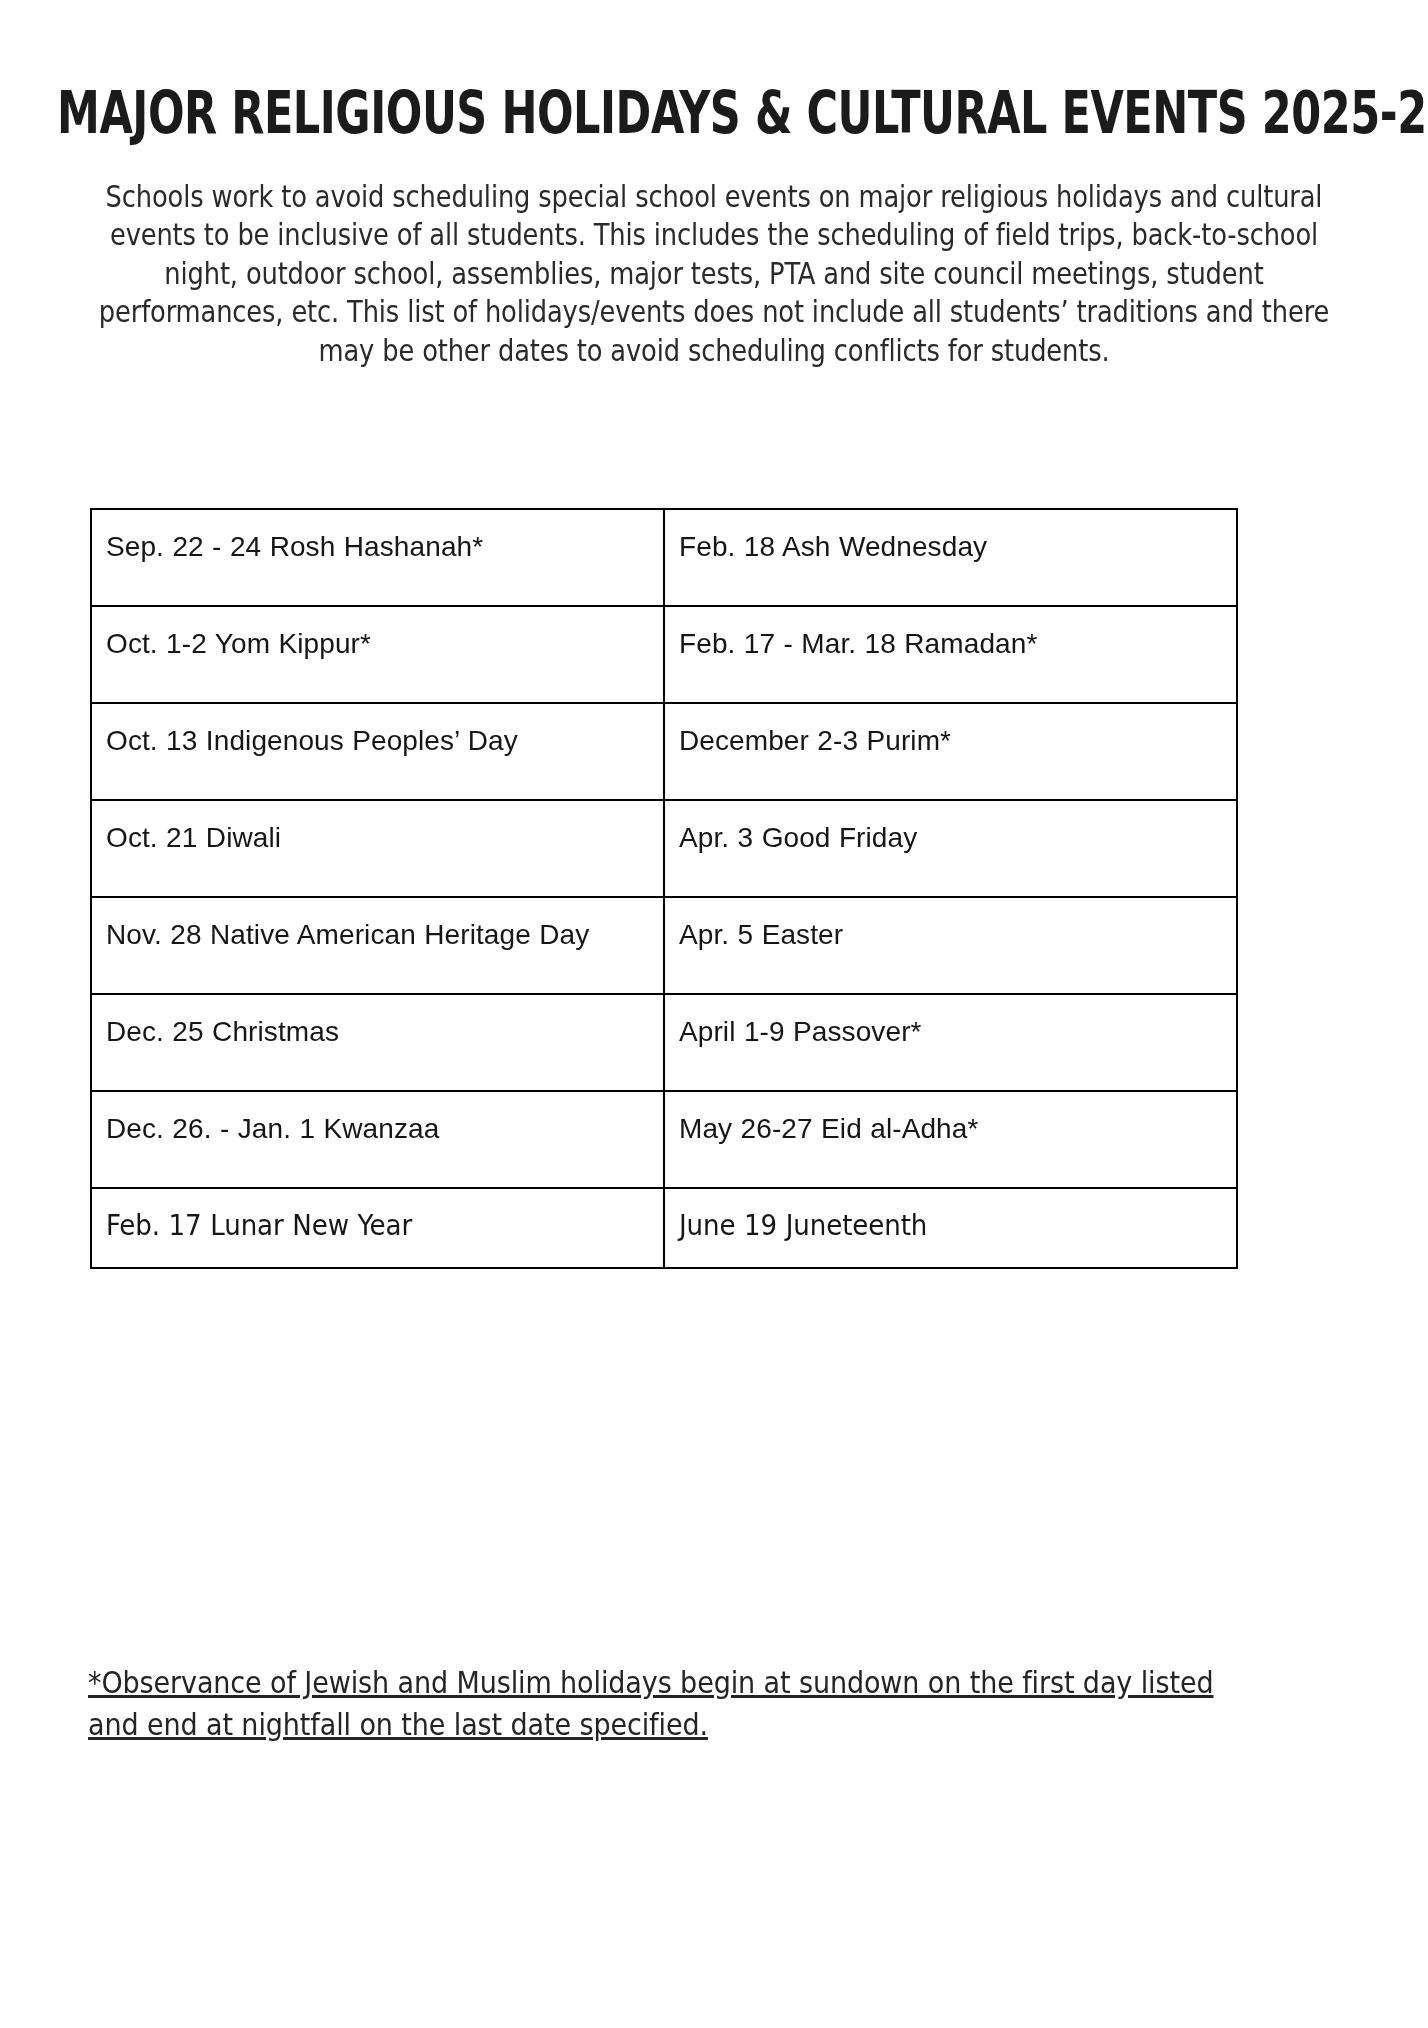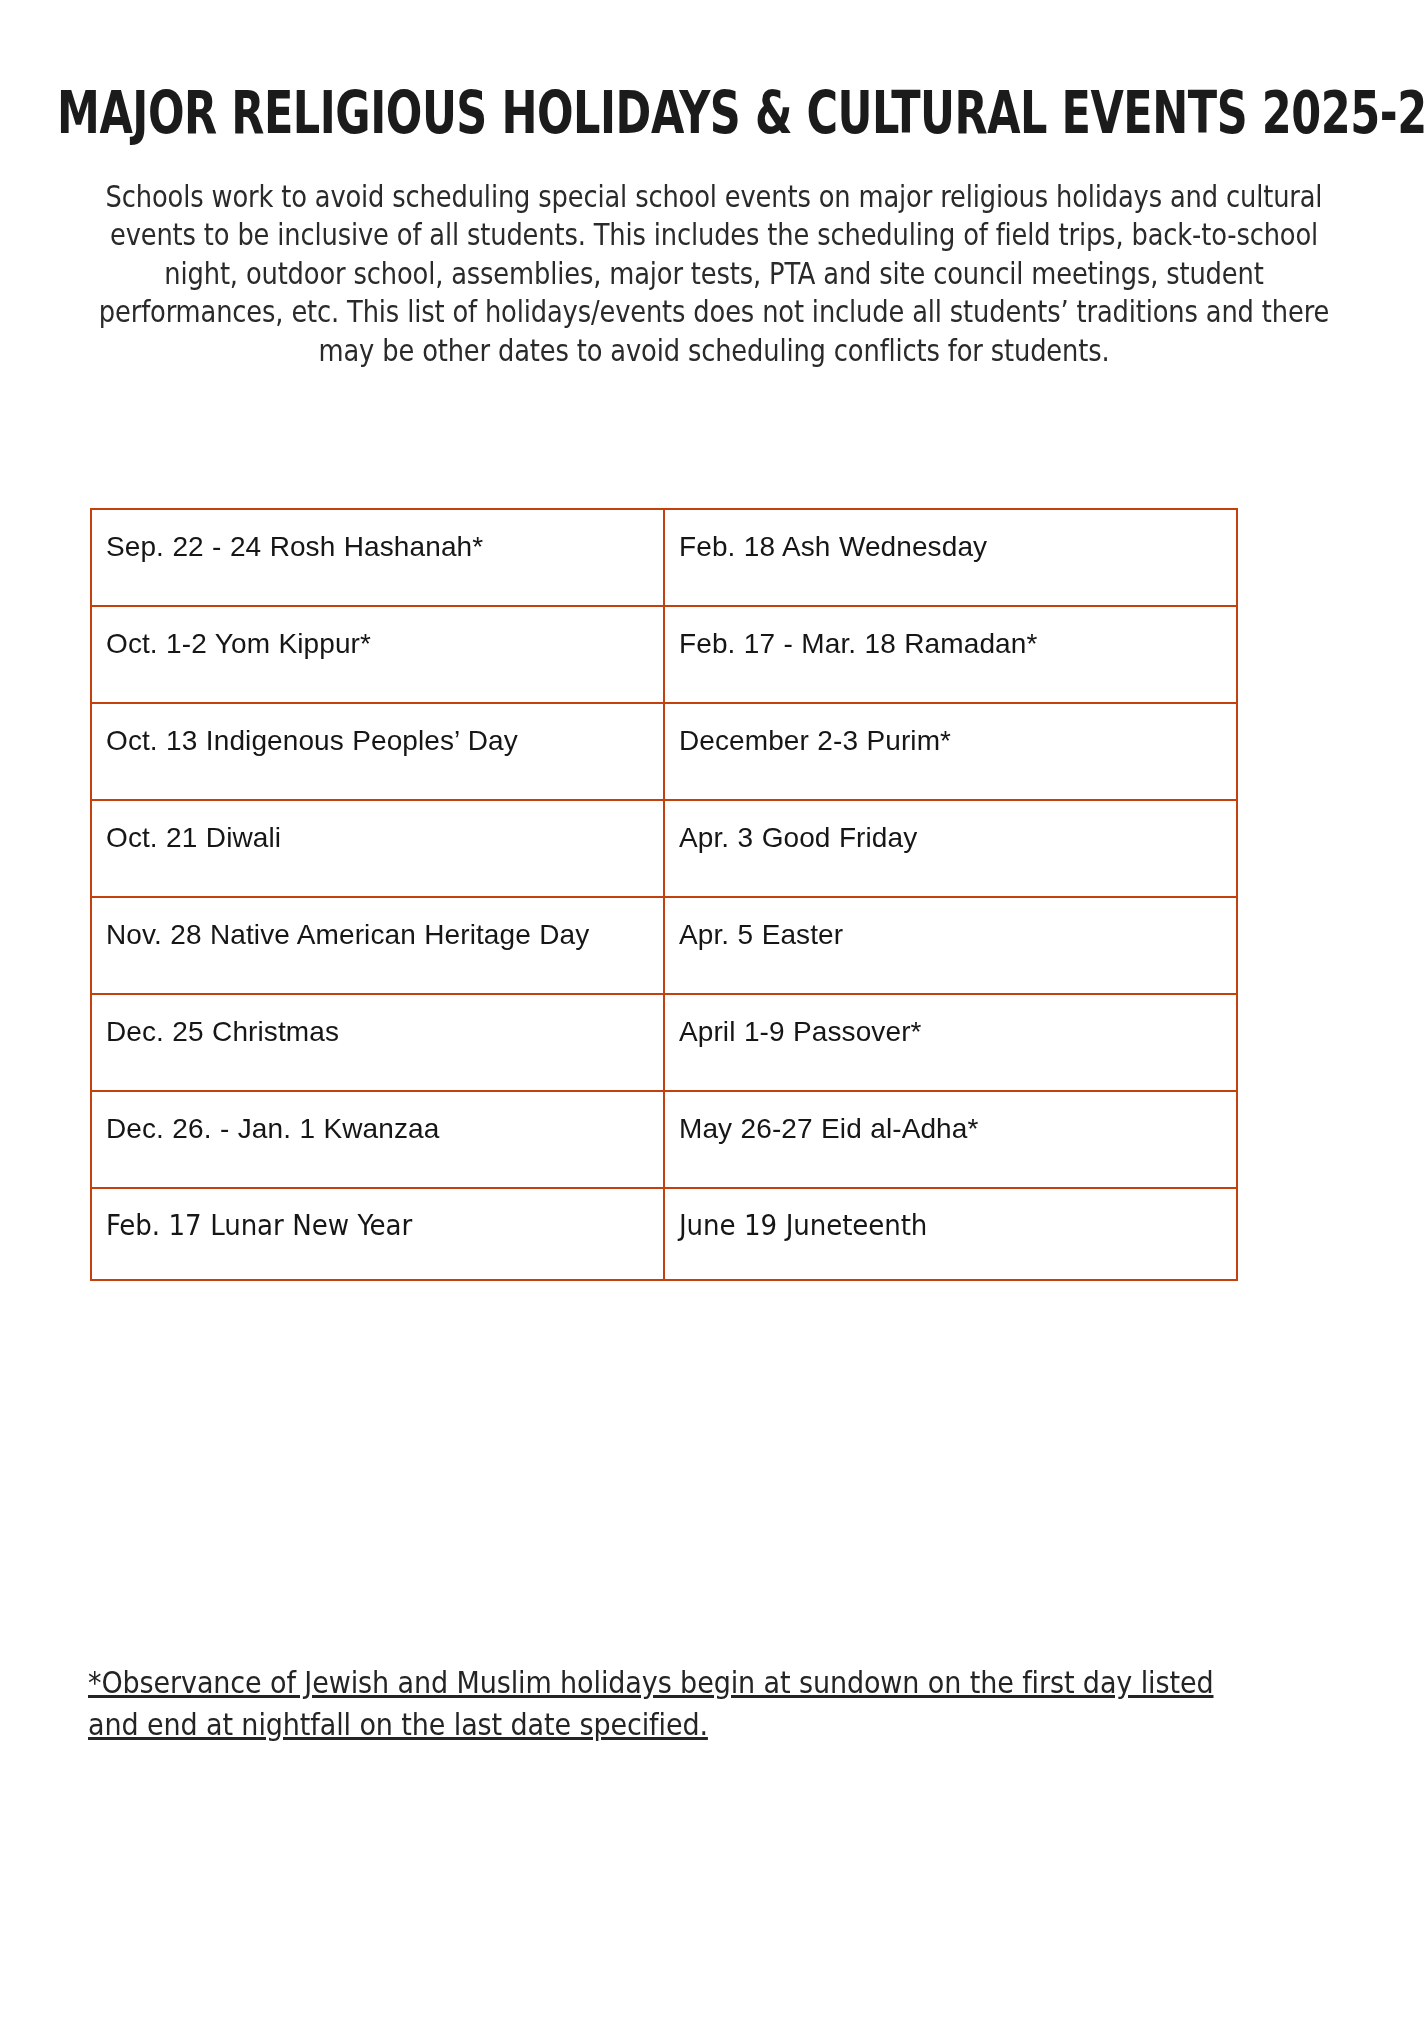--- a/index.html
+++ b/index.html
@@ -65,40 +65,40 @@
     left: 90px;
     top: 508px;
     width: 1148px;
   }
   table.cal {
     border-collapse: collapse;
     width: 1148px;
     table-layout: fixed;
   }
   table.cal td {
-    border: 2px solid #c2410c;
+    border: 2px solid #000000;
     vertical-align: top;
     padding: 18px 26px 0 14px;
     height: 97px;
     box-sizing: border-box;
     font-family: "Liberation Sans", sans-serif;
     font-size: 28px;
     line-height: 37px;
     color: #161616;
     letter-spacing: 0.1px;
     word-spacing: 0.5px;
   }
   table.cal td.light {
     font-family: "DejaVu Sans Condensed", "Liberation Sans Narrow", "Liberation Sans", sans-serif;
     font-weight: 300;
     font-size: 29px;
     letter-spacing: -0.1px;
   }
   table.cal tr:last-child td {
-    height: 92px;
+    height: 80px;
   }
 
   
   .footnote {
     position: absolute;
     left: 88px;
     top: 1632px;
     width: 1180px;
     text-align: left;
     font-family: "DejaVu Sans Condensed", "Liberation Sans Narrow", "Liberation Sans", sans-serif;

